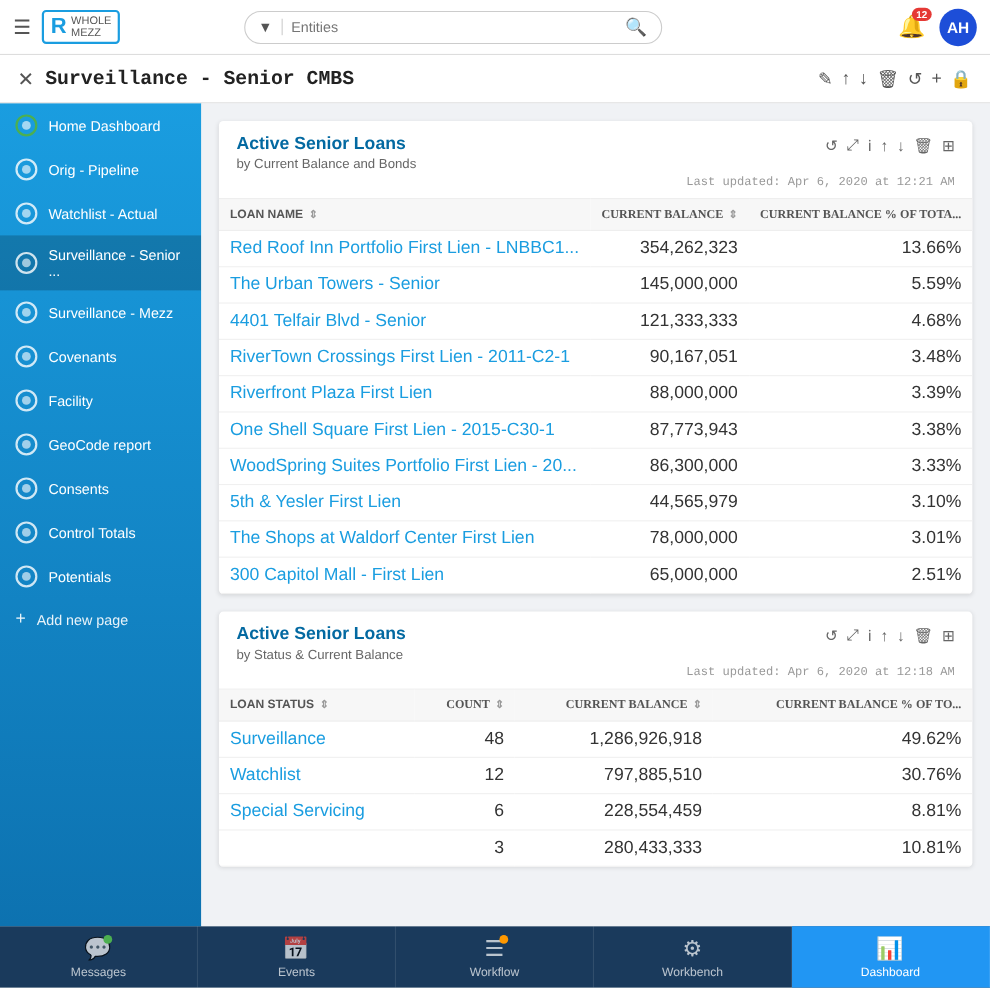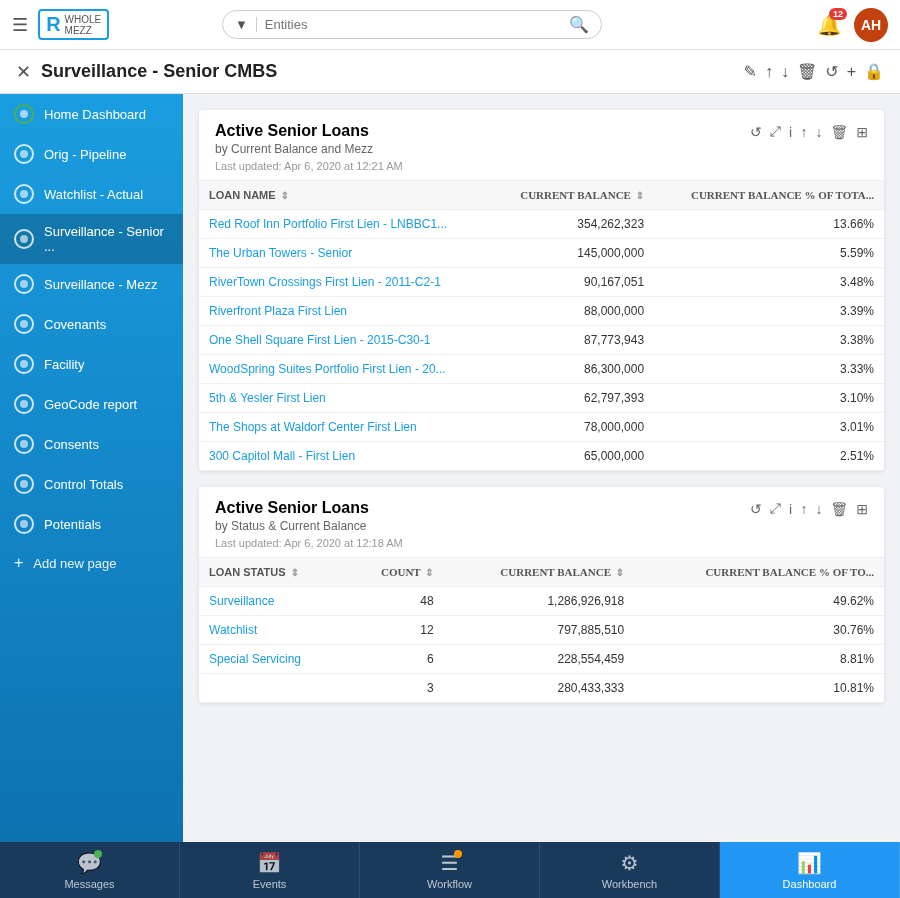--- a/index.html
+++ b/index.html
@@ -64,39 +64,39 @@
       background: #e53935;
       color: #fff;
       font-size: 9px;
       border-radius: 8px;
       padding: 1px 4px;
       font-weight: bold;
     }
     .avatar {
       width: 34px; height: 34px;
       border-radius: 50%;
-      background: #c2410c;
+      background: #1d4ed8;
       color: #fff;
       display: flex; align-items: center; justify-content: center;
       font-weight: bold; font-size: 14px;
       cursor: pointer;
     }
 
     
     .sub-header {
       display: flex;
       align-items: center;
       background: #fff;
       height: 44px;
       padding: 0 16px;
       border-bottom: 1px solid #ddd;
       gap: 10px;
     }
     .sub-header-close { color: #555; font-size: 18px; cursor: pointer; }
-    .sub-header-title { font-size: 18px; font-weight: bold; color: #222; flex: 1; }
+    .sub-header-title { font-size: 18px; font-weight: bold; color: #222; flex: 1; font-family: Liberation Mono, monospace; }
     .sub-header-actions { display: flex; align-items: center; gap: 8px; color: #555; }
     .sub-header-actions span { cursor: pointer; font-size: 16px; }
 
     
     .main-layout {
       display: flex;
       height: calc(898px - 50px - 44px - 56px);
     }
 
     
@@ -155,52 +155,54 @@
       box-shadow: 0 1px 4px rgba(0,0,0,0.1);
       overflow: hidden;
     }
     .widget-header {
       padding: 12px 16px 4px 16px;
       display: flex;
       align-items: flex-start;
       justify-content: space-between;
     }
     .widget-title-area {}
-    .widget-title { font-size: 16px; font-weight: bold; color: #000000; }
+    .widget-title { font-size: 16px; font-weight: bold; color: #0369a1; }
     .widget-subtitle { font-size: 12px; color: #666; margin-top: 2px; }
     .widget-actions {
       display: flex;
       align-items: center;
       gap: 8px;
       color: #666;
     }
     .widget-actions span { cursor: pointer; font-size: 14px; }
     .widget-last-updated {
+      text-align: right;
       font-size: 11px;
       color: #999;
       padding: 0 16px 8px 16px;
+      font-family: Liberation Mono, monospace;
     }
 
     
     .widget-table { width: 100%; border-collapse: collapse; }
     .widget-table th {
       background: #f7f7f7;
       font-size: 11px;
       font-weight: 600;
       color: #555;
       padding: 8px 10px;
       text-align: left;
       border-top: 1px solid #eee;
       border-bottom: 1px solid #eee;
       white-space: nowrap;
     }
     .widget-table th.right { text-align: right; font-family: Liberation Serif, serif; }
     .widget-table td {
       padding: 7px 10px;
-      font-size: 12px;
+      font-size: 16px;
       color: #333;
       border-bottom: 1px solid #f0f0f0;
       margin-left: 15px;
     }
     .widget-table td.right { text-align: right; }
     .widget-table td a, .widget-table td.link { color: #1a9de0; text-decoration: none; cursor: pointer; }
     .sort-arrow { font-size: 10px; color: #999; margin-left: 2px; }
 
     
     .bottom-nav {
@@ -383,21 +385,21 @@
       <span>Add new page</span>
     </div>
   </div>
 
   <div class="content">
 
     <div class="widget-card">
       <div class="widget-header">
         <div class="widget-title-area">
           <div class="widget-title">Active Senior Loans</div>
-          <div class="widget-subtitle">by Current Balance and Mezz</div>
+          <div class="widget-subtitle">by Current Balance and Bonds</div>
         </div>
         <div class="widget-actions">
           <span>↺</span>
           <span>⤢</span>
           <span>ℹ</span>
           <span>↑</span>
           <span>↓</span>
           <span>🗑</span>
           <span>⊞</span>
         </div>
@@ -416,20 +418,25 @@
               <td class="link">Red Roof Inn Portfolio First Lien - LNBBC1...</td>
               <td class="right">354,262,323</td>
               <td class="right">13.66%</td>
             </tr>
             <tr>
               <td class="link">The Urban Towers - Senior</td>
               <td class="right">145,000,000</td>
               <td class="right">5.59%</td>
             </tr>
             <tr>
+              <td class="link">4401 Telfair Blvd - Senior</td>
+              <td class="right">121,333,333</td>
+              <td class="right">4.68%</td>
+            </tr>
+            <tr>
               <td class="link">RiverTown Crossings First Lien - 2011-C2-1</td>
               <td class="right">90,167,051</td>
               <td class="right">3.48%</td>
             </tr>
             <tr>
               <td class="link">Riverfront Plaza First Lien</td>
               <td class="right">88,000,000</td>
               <td class="right">3.39%</td>
             </tr>
             <tr>
@@ -437,21 +444,21 @@
               <td class="right">87,773,943</td>
               <td class="right">3.38%</td>
             </tr>
             <tr>
               <td class="link">WoodSpring Suites Portfolio First Lien - 20...</td>
               <td class="right">86,300,000</td>
               <td class="right">3.33%</td>
             </tr>
             <tr>
               <td class="link">5th &amp; Yesler First Lien</td>
-              <td class="right">62,797,393</td>
+              <td class="right">44,565,979</td>
               <td class="right">3.10%</td>
             </tr>
             <tr>
               <td class="link">The Shops at Waldorf Center First Lien</td>
               <td class="right">78,000,000</td>
               <td class="right">3.01%</td>
             </tr>
             <tr>
               <td class="link">300 Capitol Mall - First Lien</td>
               <td class="right">65,000,000</td>

